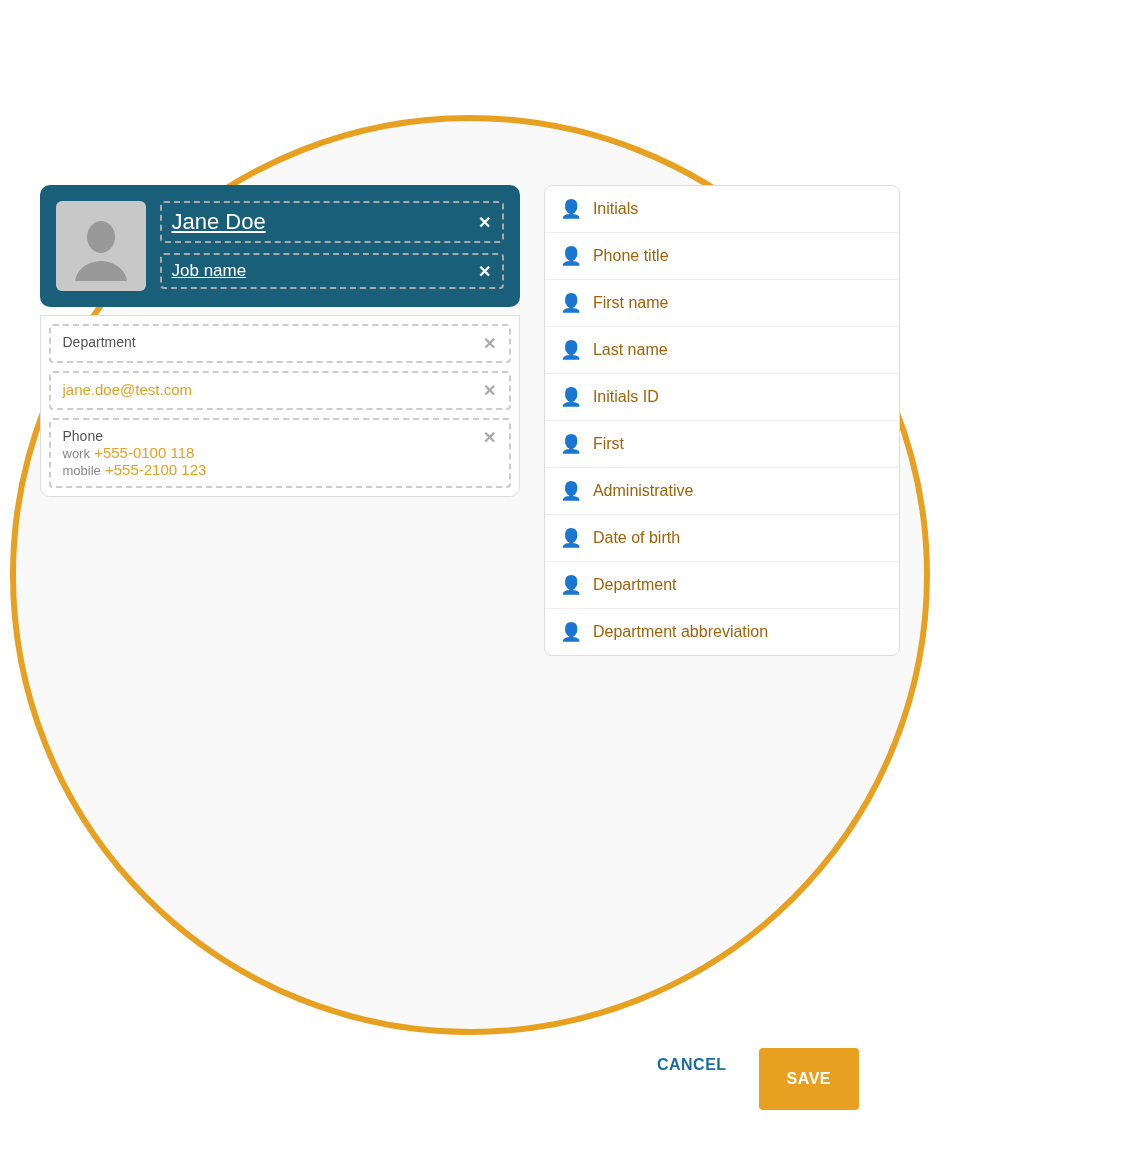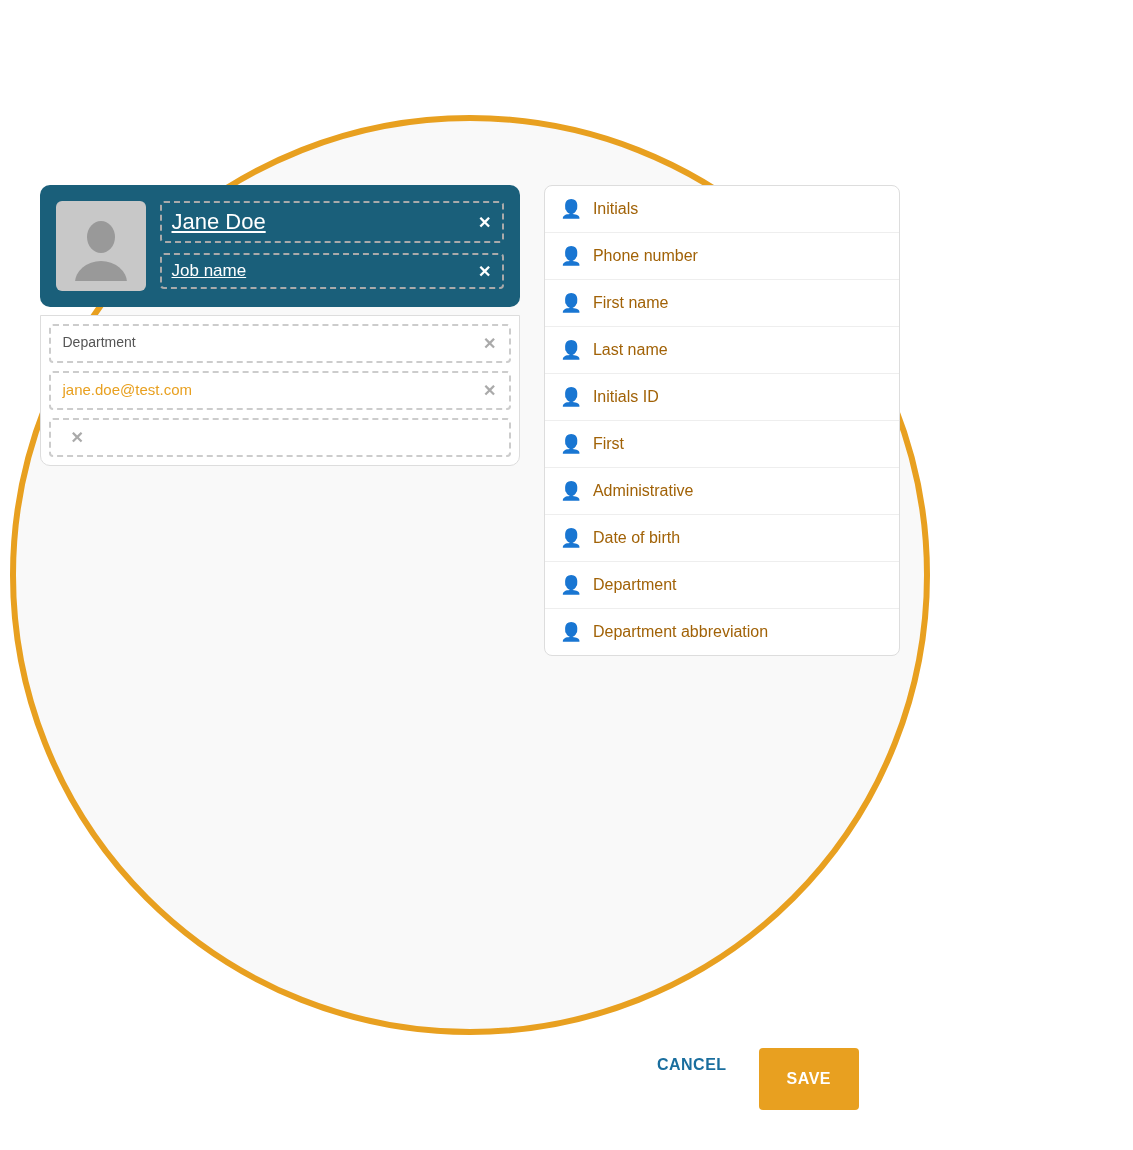--- a/index.html
+++ b/index.html
@@ -264,34 +264,45 @@
           <span class="field-label">Department</span>
           <span class="close-x" style="color:#aaa;">✕</span>
         </div>
 
         <div class="info-field">
           <span class="field-value">jane.doe@test.com</span>
           <span class="close-x" style="color:#aaa;">✕</span>
         </div>
 
         <div class="info-field">
+          <div>
+            <div class="field-label">Phone</div>
+            <div class="phone-lines">
+              <span class="phone-label">work</span>
+              <span class="phone-num">+555-0100 118</span>
+            </div>
+            <div class="phone-lines">
+              <span class="phone-label">mobile</span>
+              <span class="phone-num">+555-2100 123</span>
+            </div>
+          </div>
           <span class="close-x" style="color:#aaa;">✕</span>
         </div>
       </div>
     </div>
 
     <div class="field-list-panel">
 
     <div class="field-item">
           <span class="person-icon">👤</span>
           <span class="field-item-label">Initials</span>
         </div>
         <div class="field-item">
           <span class="person-icon">👤</span>
-          <span class="field-item-label">Phone number</span>
+          <span class="field-item-label">Phone title</span>
         </div>
         <div class="field-item">
           <span class="person-icon">👤</span>
           <span class="field-item-label">First name</span>
         </div>
         <div class="field-item">
           <span class="person-icon">👤</span>
           <span class="field-item-label">Last name</span>
         </div>
         <div class="field-item">

